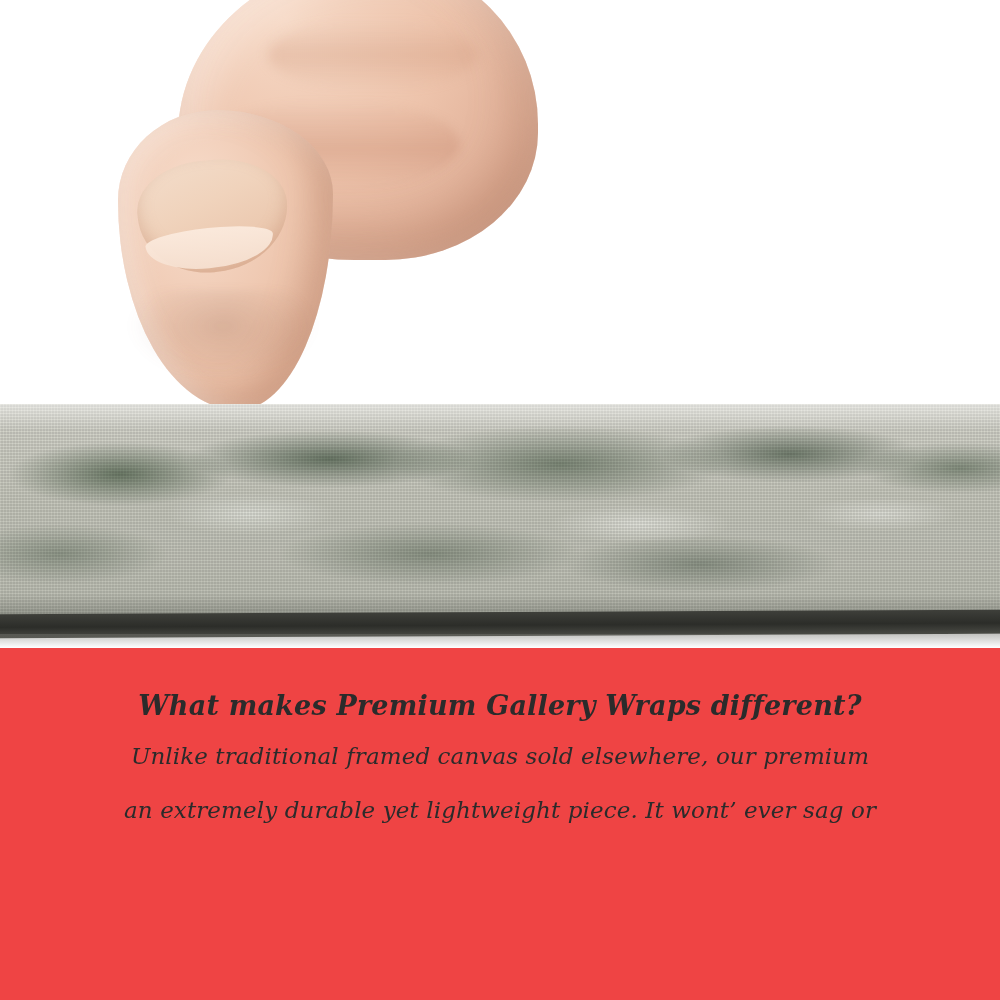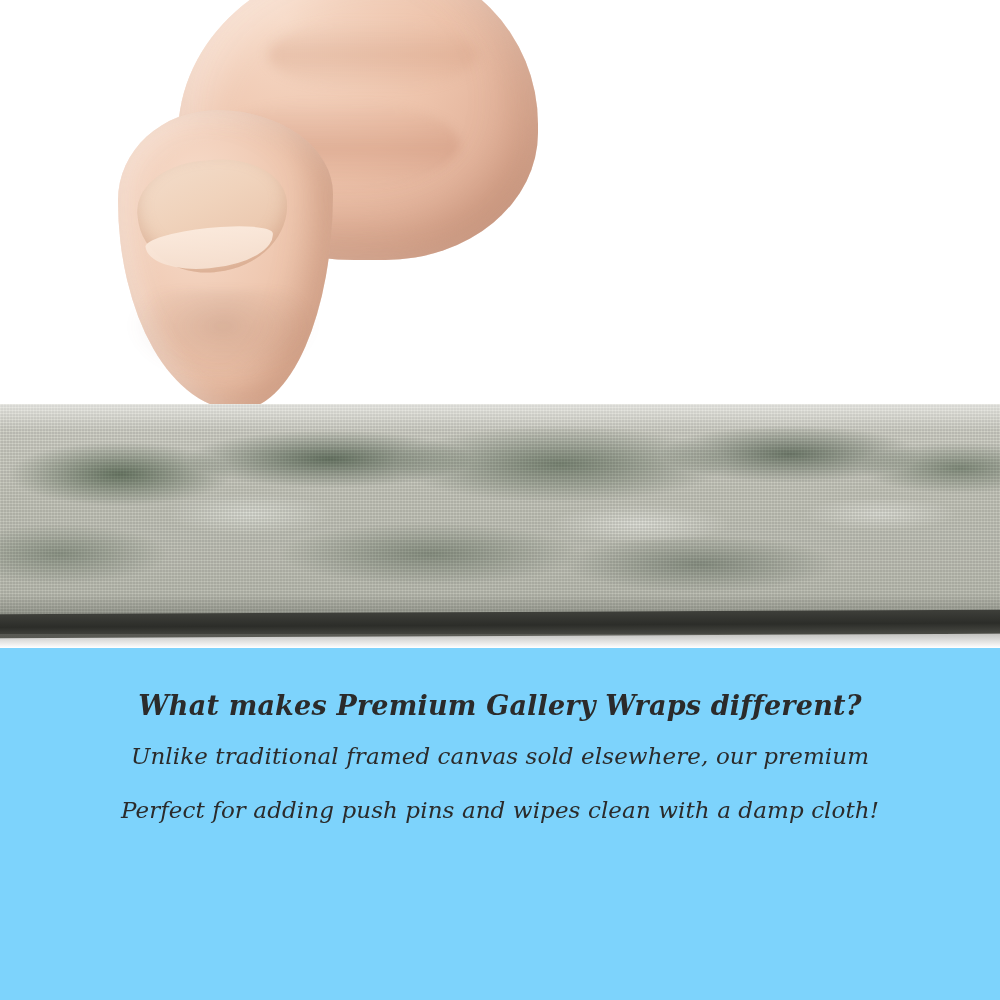--- a/index.html
+++ b/index.html
@@ -10,21 +10,21 @@
   body {
     width: 1000px;
     height: 1000px;
     font-family: "DejaVu Sans", sans-serif;
     overflow: hidden;
   }
   .page {
     position: relative;
     width: 1000px;
     height: 1000px;
-    background: #7dd3fc;
+    background: #ef4444;
   }
 
   
   .photo {
     position: relative;
     width: 1000px;
     height: 648px;
     background: #ffffff;
     overflow: hidden;
   }
@@ -255,16 +255,16 @@
       <div class="top-shade"></div>
       <div class="bottom-shade"></div>
     </div>
     <div class="canvas-edge-dark"></div>
     <div class="canvas-edge-shadow"></div>
   </div>
 
   <div class="caption">
     <p class="headline">What makes Premium Gallery Wraps different?</p>
     <p class="body-line">Unlike traditional framed canvas sold elsewhere, our premium</p>
-    <p class="body-line last-line">Perfect for adding push pins and wipes clean with a damp cloth!</p>
+    <p class="body-line">an extremely durable yet lightweight piece. It wont’ ever sag or</p>
   </div>
 
 </div>
 
 </body></html>

